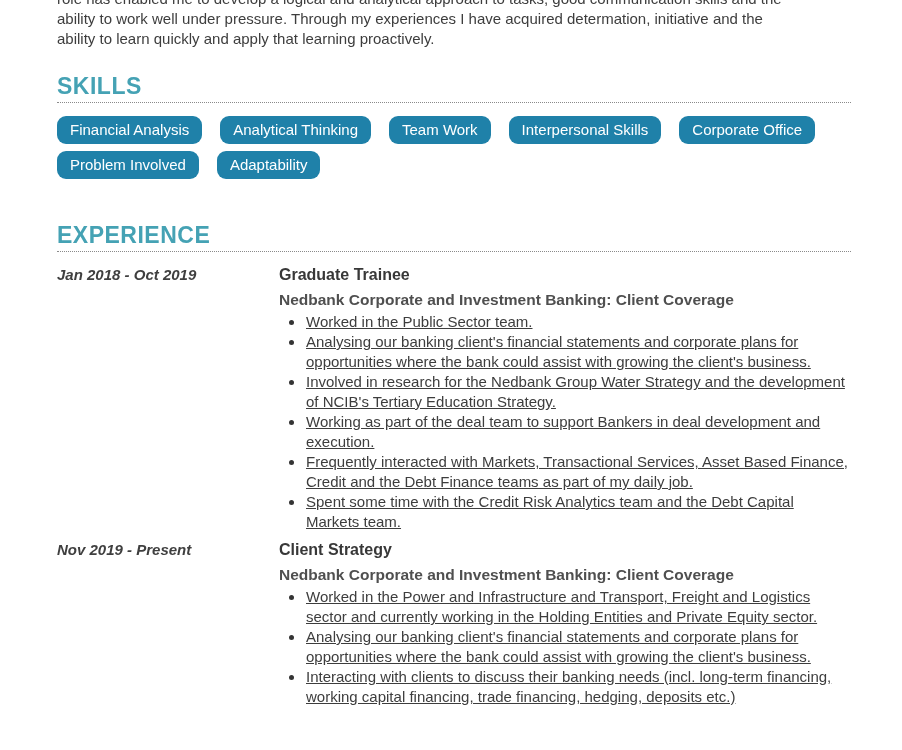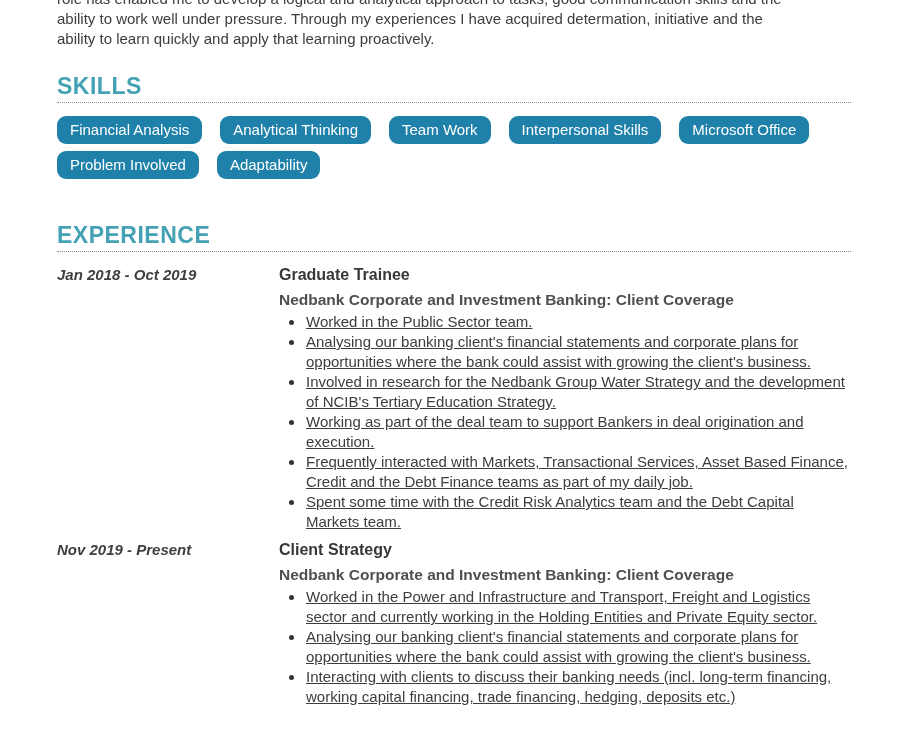--- a/index.html
+++ b/index.html
@@ -124,39 +124,39 @@
       <div class="line">ability to learn quickly and apply that learning proactively.</div>
     </div>
 
     <section class="section skills-section">
       <h2>SKILLS</h2>
       <div class="tags">
         <span class="tag">Financial Analysis</span>
         <span class="tag">Analytical Thinking</span>
         <span class="tag">Team Work</span>
         <span class="tag">Interpersonal Skills</span>
-        <span class="tag">Microsoft Office</span>
+        <span class="tag">Corporate Office</span>
         <span class="tag">Problem Involved</span>
         <span class="tag">Adaptability</span>
       </div>
     </section>
 
     <section class="section experience-section">
       <h2>EXPERIENCE</h2>
 
       <div class="entry">
         <div class="entry-date">Jan 2018 - Oct 2019</div>
         <div class="entry-detail">
           <div class="job-title">Graduate Trainee</div>
           <div class="job-subtitle">Nedbank Corporate and Investment Banking: Client Coverage</div>
           <ul class="bullets">
             <li>Worked in the Public Sector team.</li>
             <li>Analysing our banking client's financial statements and corporate plans for opportunities where the bank could assist with growing the client's business.</li>
             <li>Involved in research for the Nedbank Group Water Strategy and the development of NCIB's Tertiary Education Strategy.</li>
-            <li>Working as part of the deal team to support Bankers in deal origination and execution.</li>
+            <li>Working as part of the deal team to support Bankers in deal development and execution.</li>
             <li>Frequently interacted with Markets, Transactional Services, Asset Based Finance, Credit and the Debt Finance teams as part of my daily job.</li>
             <li>Spent some time with the Credit Risk Analytics team and the Debt Capital Markets team.</li>
           </ul>
         </div>
       </div>
 
       <div class="entry">
         <div class="entry-date">Nov 2019 - Present</div>
         <div class="entry-detail">
           <div class="job-title">Client Strategy</div>

